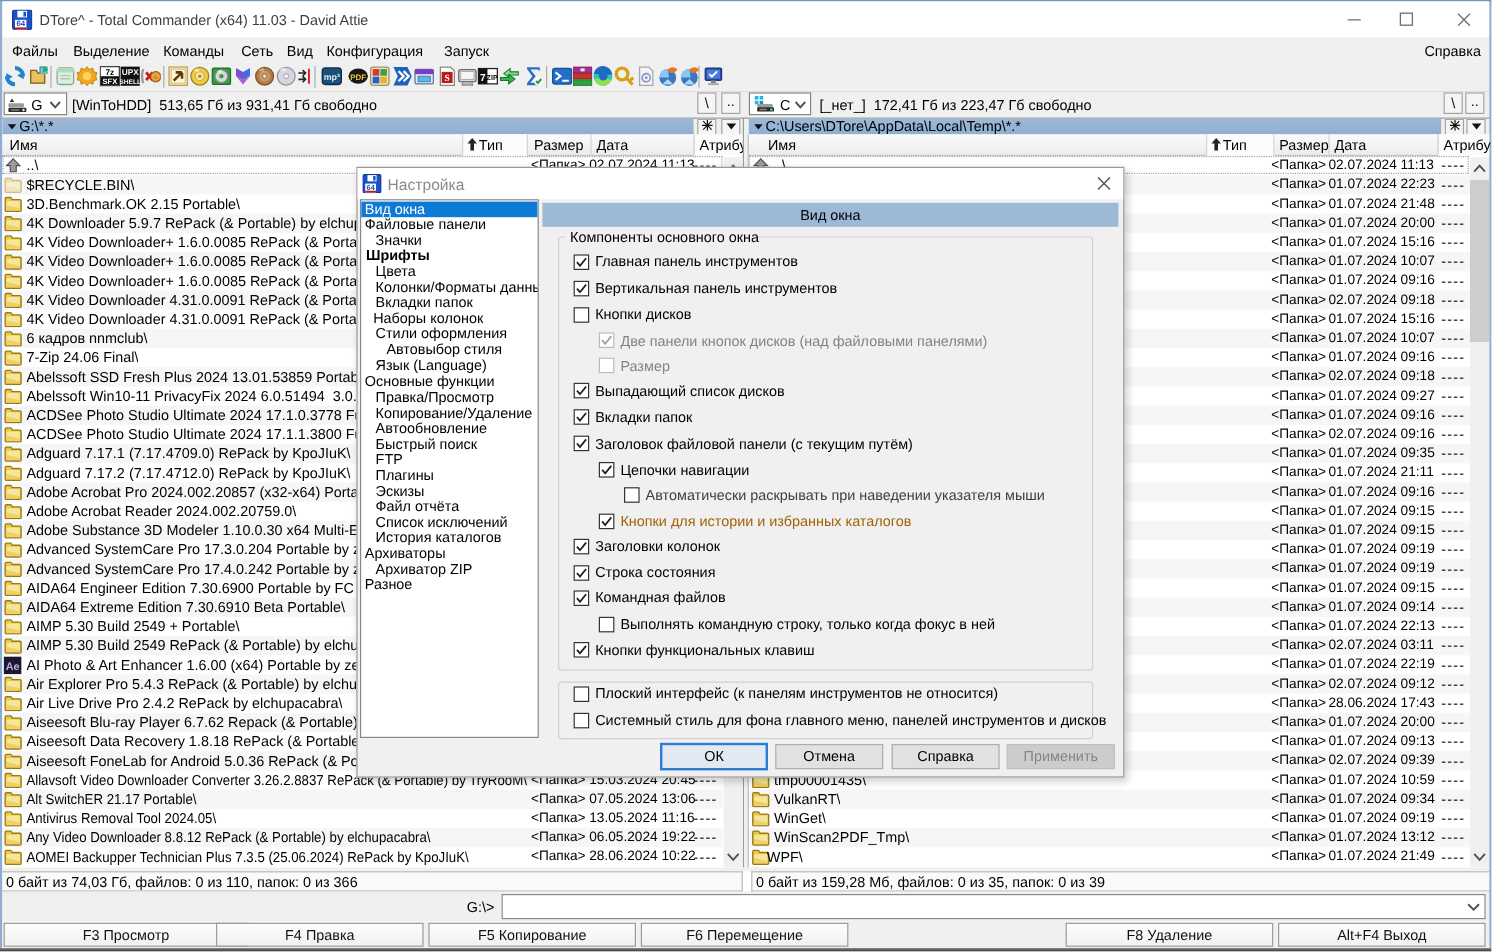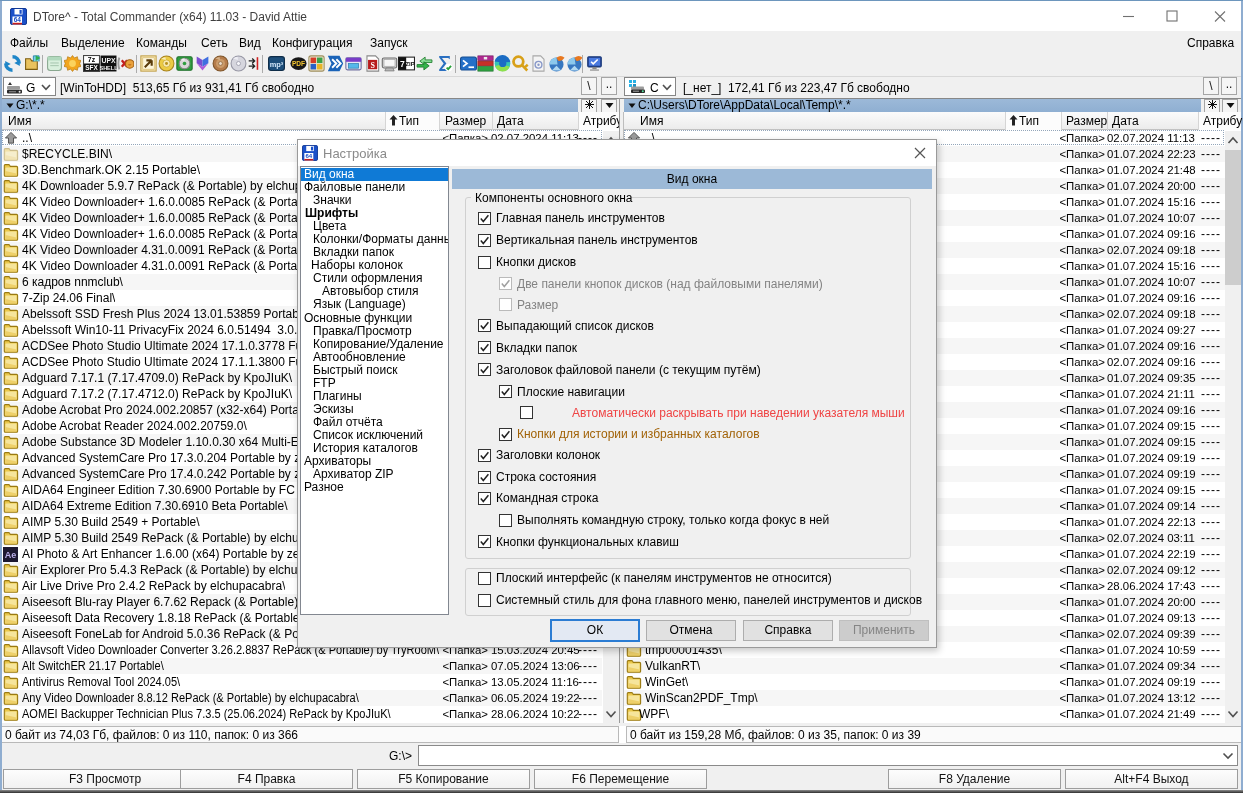--- a/index.html
+++ b/index.html
@@ -846,43 +846,43 @@
 <div class="tx" style="left:496px;top:339.5px;color:#000;z-index:12;">Вкладки папок</div>
 <div class="abs" style="left:478px;top:363.0px;width:13px;height:13px;background:#fff;border:1px solid #333333;z-index:11;"></div>
 <svg class="abs" style="left:478px;top:363.0px;z-index:12;" width="13" height="13">
     <path d="M2.8 6.5 L5.3 9.5 L10.4 3.2" stroke="#222" stroke-width="1.5" fill="none"></path>
   </svg>
 <div class="tx" style="left:496px;top:361.5px;color:#000;z-index:12;">Заголовок файловой панели (с текущим путём)</div>
 <div class="abs" style="left:499px;top:385.0px;width:13px;height:13px;background:#fff;border:1px solid #333333;z-index:11;"></div>
 <svg class="abs" style="left:499px;top:385.0px;z-index:12;" width="13" height="13">
     <path d="M2.8 6.5 L5.3 9.5 L10.4 3.2" stroke="#222" stroke-width="1.5" fill="none"></path>
   </svg>
-<div class="tx" style="left:517px;top:383.5px;color:#000;z-index:12;">Плоские навигации</div>
+<div class="tx" style="left:517px;top:383.5px;color:#000;z-index:12;">Цепочки навигации</div>
 <div class="abs" style="left:520px;top:406.0px;width:13px;height:13px;background:#fff;border:1px solid #333333;z-index:11;"></div>
-<div class="tx" style="left:538px;top:404.5px;color:#ef4444;z-index:12;margin-left:34px;">Автоматически раскрывать при наведении указателя мыши</div>
+<div class="tx" style="left:538px;top:404.5px;color:#404040;z-index:12;">Автоматически раскрывать при наведении указателя мыши</div>
 <div class="abs" style="left:499px;top:427.5px;width:13px;height:13px;background:#fff;border:1px solid #333333;z-index:11;"></div>
 <svg class="abs" style="left:499px;top:427.5px;z-index:12;" width="13" height="13">
     <path d="M2.8 6.5 L5.3 9.5 L10.4 3.2" stroke="#222" stroke-width="1.5" fill="none"></path>
   </svg>
 <div class="tx" style="left:517px;top:426px;color:#a16207;z-index:12;">Кнопки для истории и избранных каталогов</div>
 <div class="abs" style="left:478px;top:448.5px;width:13px;height:13px;background:#fff;border:1px solid #333333;z-index:11;"></div>
 <svg class="abs" style="left:478px;top:448.5px;z-index:12;" width="13" height="13">
     <path d="M2.8 6.5 L5.3 9.5 L10.4 3.2" stroke="#222" stroke-width="1.5" fill="none"></path>
   </svg>
 <div class="tx" style="left:496px;top:447px;color:#000;z-index:12;">Заголовки колонок</div>
 <div class="abs" style="left:478px;top:470.5px;width:13px;height:13px;background:#fff;border:1px solid #333333;z-index:11;"></div>
 <svg class="abs" style="left:478px;top:470.5px;z-index:12;" width="13" height="13">
     <path d="M2.8 6.5 L5.3 9.5 L10.4 3.2" stroke="#222" stroke-width="1.5" fill="none"></path>
   </svg>
 <div class="tx" style="left:496px;top:469px;color:#000;z-index:12;">Строка состояния</div>
 <div class="abs" style="left:478px;top:491.5px;width:13px;height:13px;background:#fff;border:1px solid #333333;z-index:11;"></div>
 <svg class="abs" style="left:478px;top:491.5px;z-index:12;" width="13" height="13">
     <path d="M2.8 6.5 L5.3 9.5 L10.4 3.2" stroke="#222" stroke-width="1.5" fill="none"></path>
   </svg>
-<div class="tx" style="left:496px;top:490px;color:#000;z-index:12;">Командная строка</div>
+<div class="tx" style="left:496px;top:490px;color:#000;z-index:12;">Командная файлов</div>
 <div class="abs" style="left:499px;top:513.5px;width:13px;height:13px;background:#fff;border:1px solid #333333;z-index:11;"></div>
 <div class="tx" style="left:517px;top:512px;color:#000;z-index:12;">Выполнять командную строку, только когда фокус в ней</div>
 <div class="abs" style="left:478px;top:535.0px;width:13px;height:13px;background:#fff;border:1px solid #333333;z-index:11;"></div>
 <svg class="abs" style="left:478px;top:535.0px;z-index:12;" width="13" height="13">
     <path d="M2.8 6.5 L5.3 9.5 L10.4 3.2" stroke="#222" stroke-width="1.5" fill="none"></path>
   </svg>
 <div class="tx" style="left:496px;top:533.5px;color:#000;z-index:12;">Кнопки функциональных клавиш</div>
 <div class="abs" style="left:478px;top:571.5px;width:13px;height:13px;background:#fff;border:1px solid #333333;z-index:11;"></div>
 <div class="tx" style="left:496px;top:570px;color:#000;z-index:12;">Плоский интерфейс (к панелям инструментов не относится)</div>
 <div class="abs" style="left:478px;top:593.5px;width:13px;height:13px;background:#fff;border:1px solid #333333;z-index:11;"></div>

